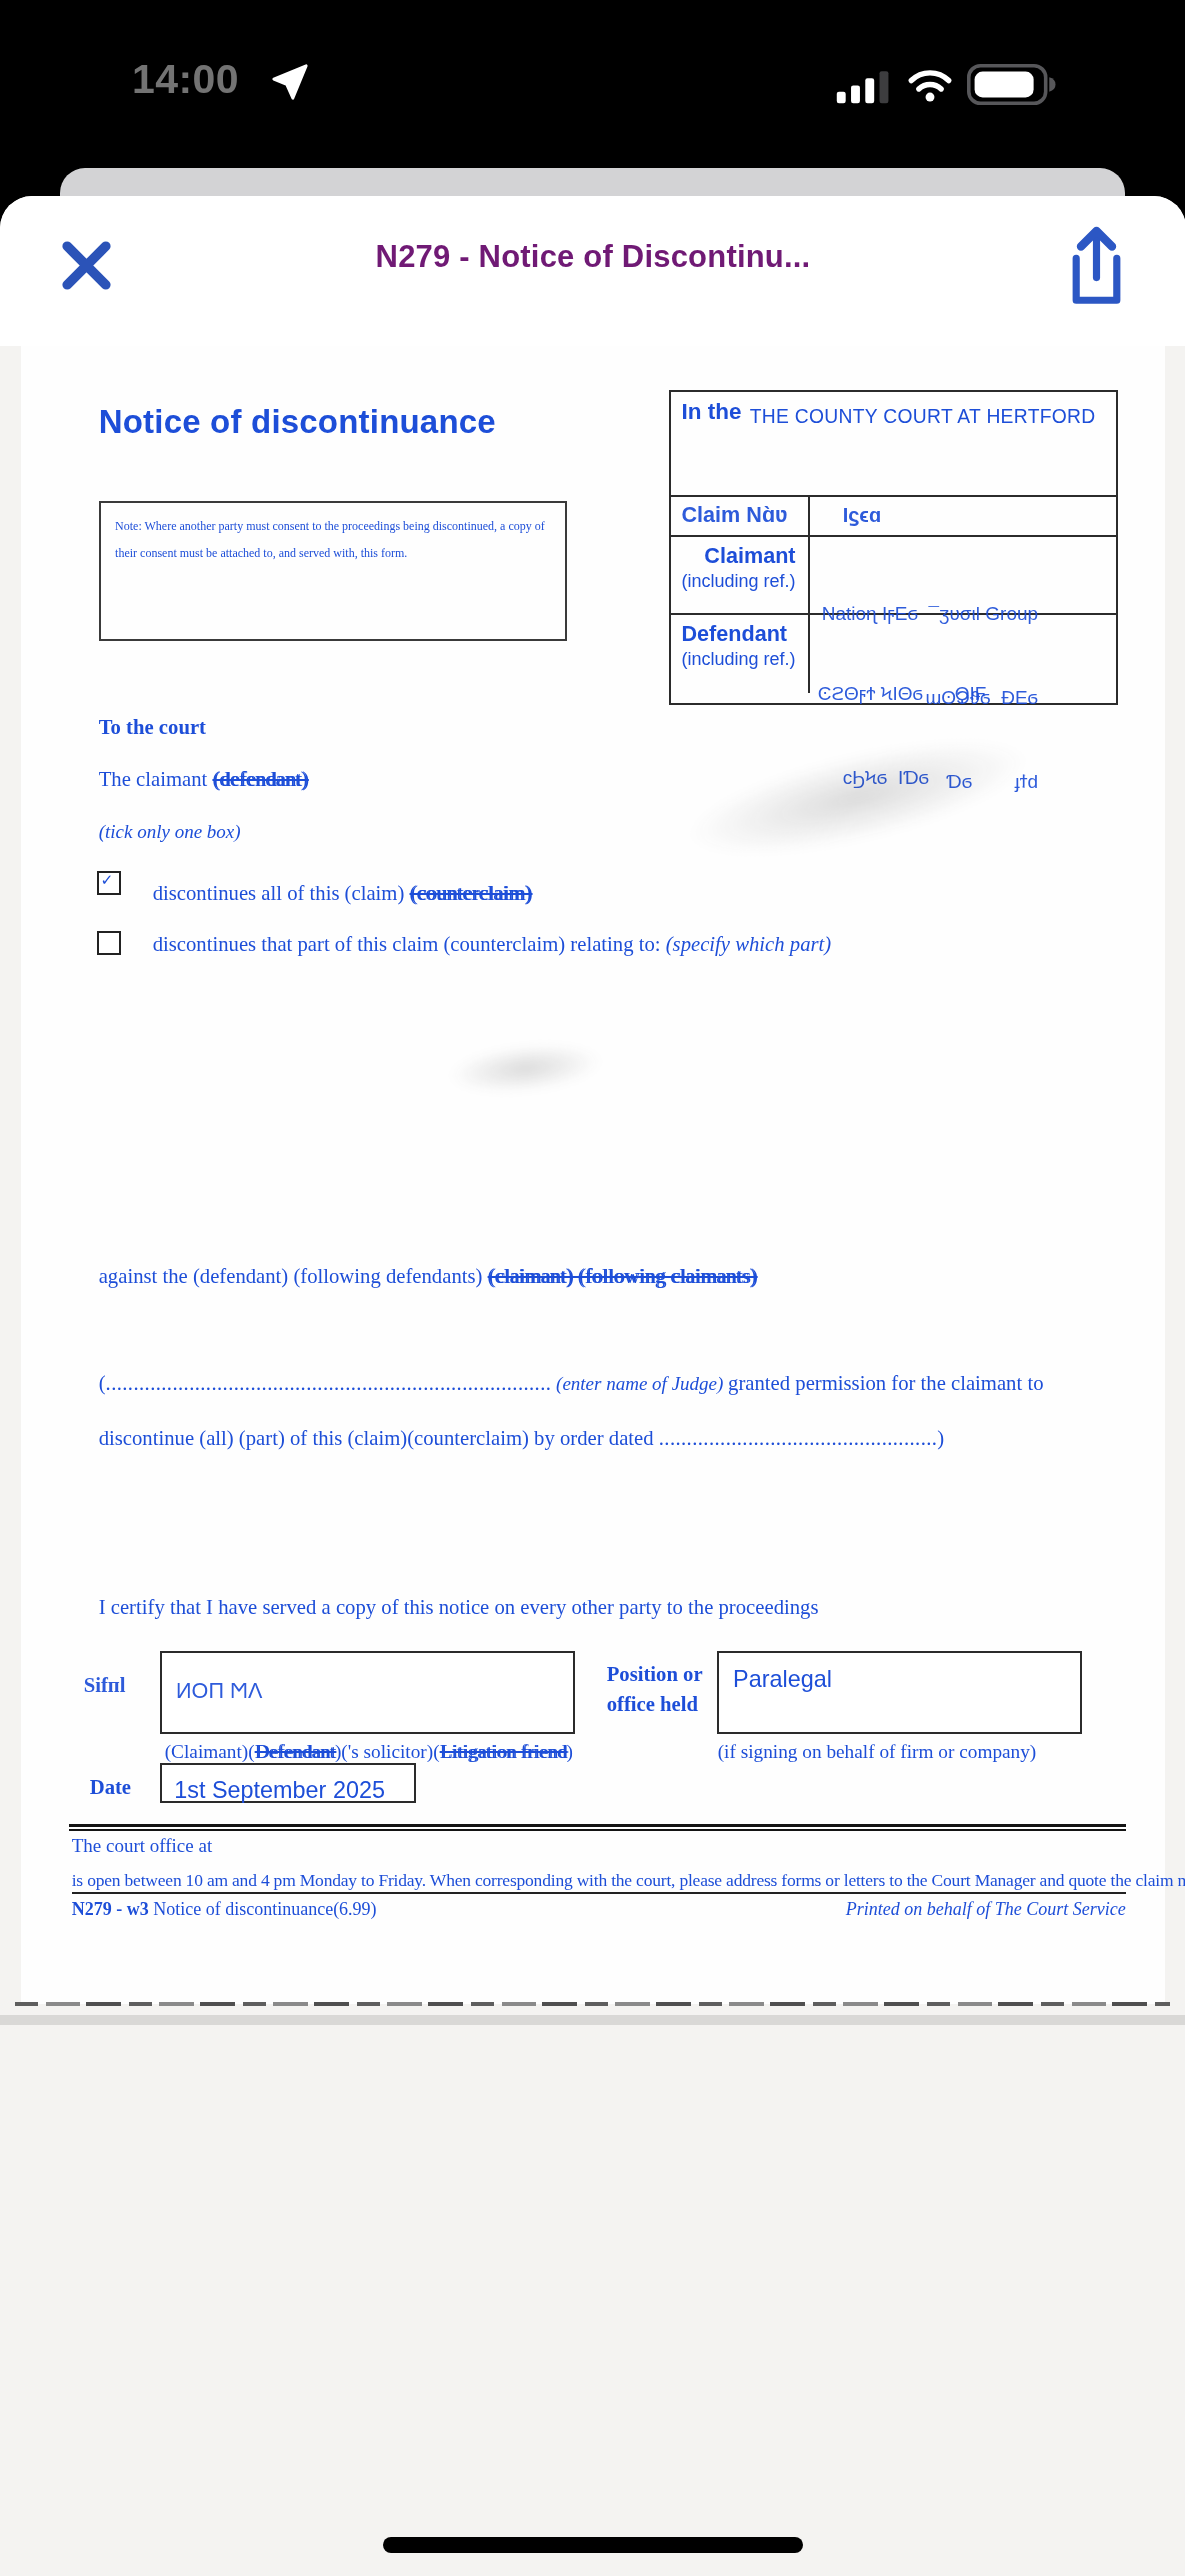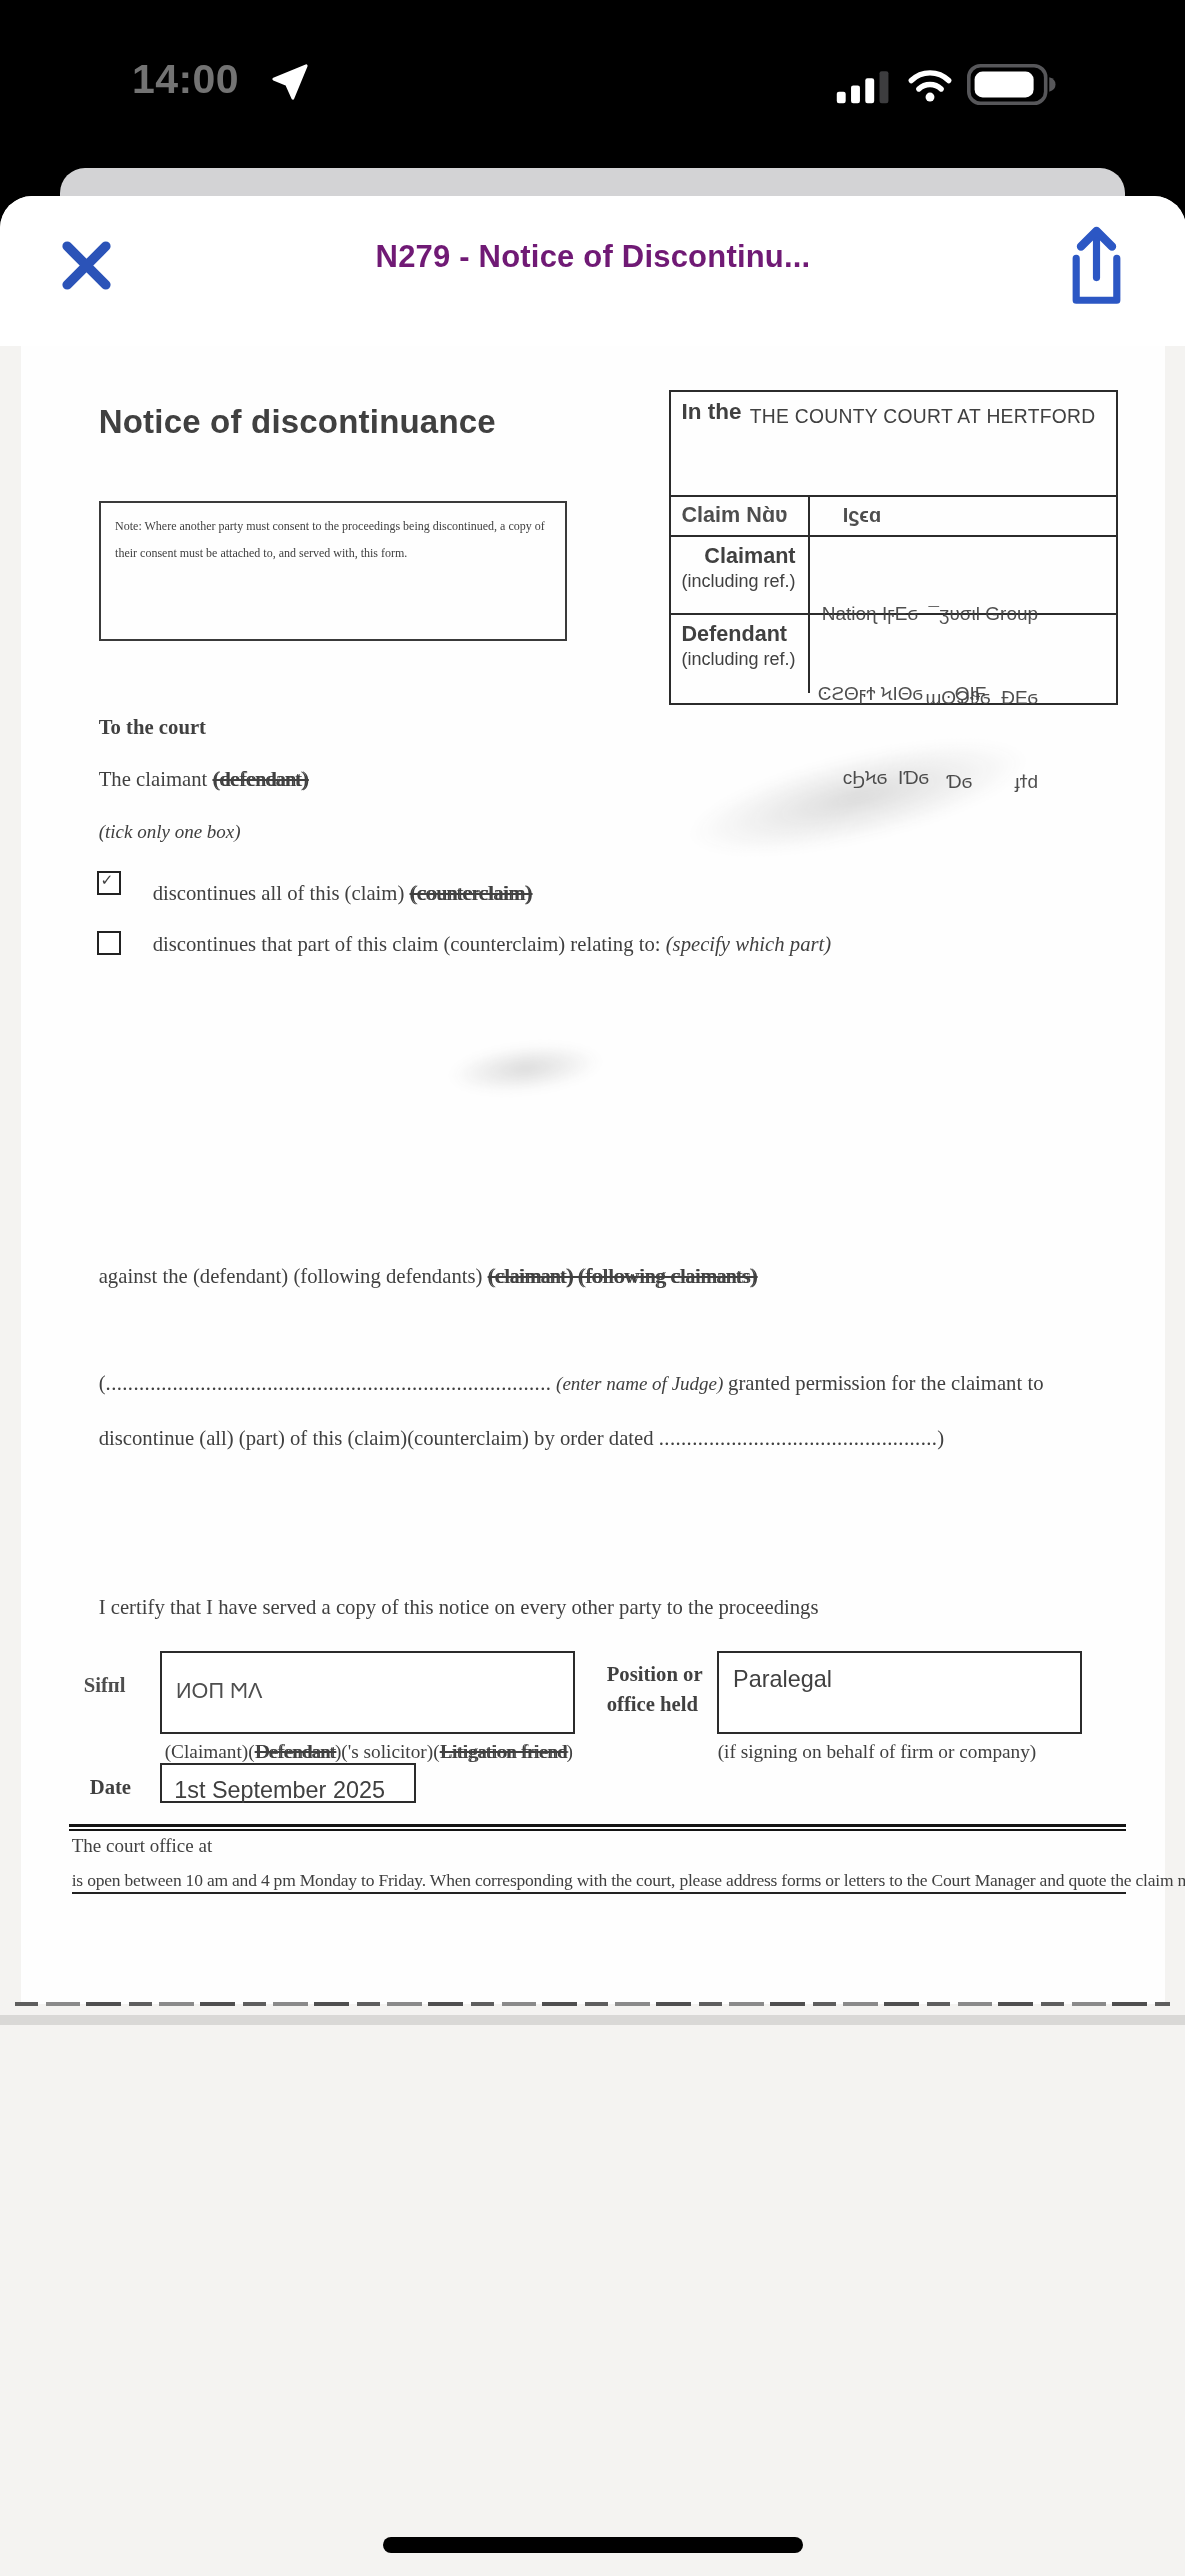--- a/index.html
+++ b/index.html
@@ -16,21 +16,21 @@
   .sheet{position:absolute;left:0;top:196px;width:1186px;height:2380px;background:#f4f3f1;
          border-radius:32px 32px 0 0;overflow:hidden;}
   .sheet-header{position:absolute;left:0;top:0;width:1186px;height:150px;background:#ffffff;
                 border-radius:32px 32px 0 0;}
   .hdr-title{position:absolute;left:0;top:43px;width:1186px;text-align:center;color:#701a75;
              font-size:31px;font-weight:700;letter-spacing:0.2px;}
   .close-btn{position:absolute;left:57px;top:40px;width:59px;height:59px;cursor:pointer;}
   .share-btn{position:absolute;left:1058px;top:29px;width:77px;height:86px;cursor:pointer;}
   
   .viewer{position:absolute;left:0;top:150px;width:1186px;height:2230px;background:#f4f3f1;}
-  .page{position:absolute;left:20.7px;top:0;width:1144px;height:1658px;background:#fefefe;color:#404040;}
+  .page{position:absolute;left:20.7px;top:0;width:1144px;height:1658px;background:#fefefe;color:#1d4ed8;}
   .ragged{position:absolute;left:-5.4px;bottom:-1.8px;width:1155px;height:3.6px;
           background:repeating-linear-gradient(90deg,#5e5e5e 0 23.4px,transparent 23.4px 30.5px,#8a8a8a 30.5px 65px,transparent 65px 71px,#4f4f4f 71px 106px,transparent 106px 114px);}
   .page-shadow{position:absolute;left:0;top:1669px;width:1186px;height:10px;background:#d9d8d6;}
   .serif{font-family:"Liberation Serif",serif;}
   .sans{font-family:"Liberation Sans",sans-serif;}
   .abs{position:absolute;}
   .struck{text-decoration:line-through;text-decoration-thickness:2.2px;filter:blur(0.5px);
           text-shadow:1.4px 0 0 currentColor;}
   .garble{filter:blur(0.4px);opacity:.92;}
   .smudge{position:absolute;background:radial-gradient(ellipse at center,rgba(40,40,40,.16),rgba(40,40,40,0) 70%);
@@ -206,20 +206,24 @@
 
         <div class="abs serif" style="left:69px;top:1430px;font-size:20.7px;font-weight:700;">Date</div>
         <div class="fbox" style="left:139px;top:1417px;width:256px;height:40px;">
           <span class="abs sans" style="left:12.6px;top:11.7px;font-size:23.4px;">1st September 2025</span>
         </div>
 
         <div class="thick-rule"></div>
         <div class="abs serif" style="left:51px;top:1489px;font-size:19px;">The court office at</div>
         <div class="abs serif" style="left:51px;top:1524px;font-size:17.5px;letter-spacing:-0.2px;white-space:nowrap;">is open between 10 am and 4 pm Monday to Friday.  When corresponding with the court, please address forms or letters to the Court Manager and quote the claim number.</div>
         <div class="thin-rule"></div>
+        <div class="abs serif" style="left:51px;top:1553px;width:1054px;display:flex;justify-content:space-between;font-size:18px;">
+          <span><b>N279 - w3</b><span> Notice of discontinuance(6.99)</span></span>
+          <span style="font-style:italic;">Printed on behalf of The Court Service</span>
+        </div>
 
         <div class="ragged"></div>
       </div>
 
       <div class="page-shadow"></div>
     </div>
 
     <div class="home-indicator"></div>
   </div>
 

